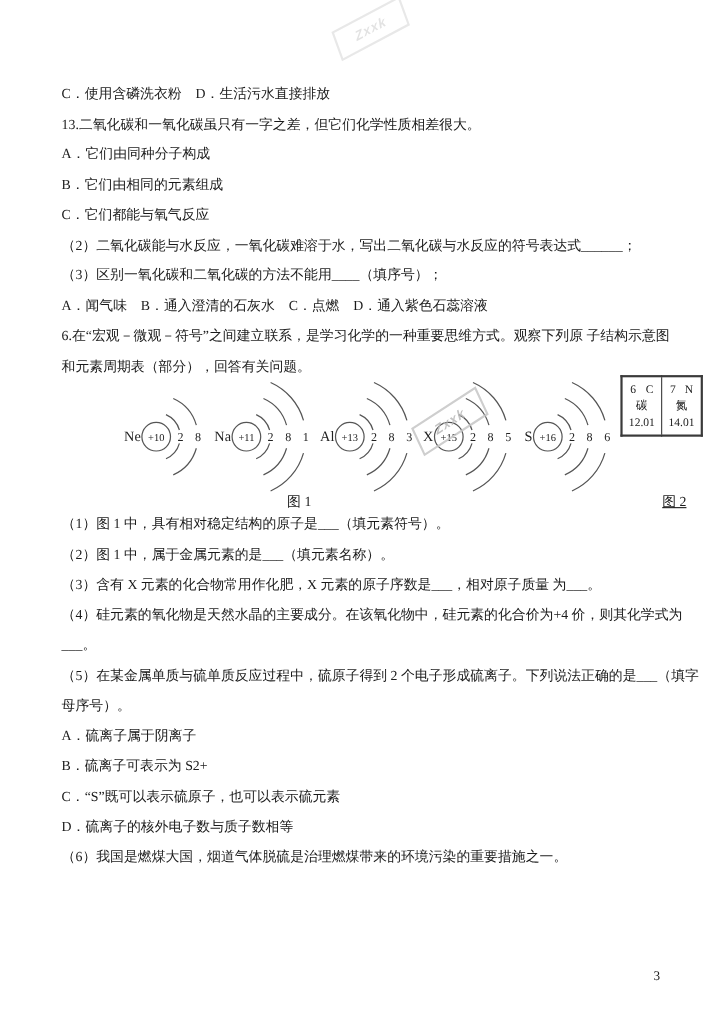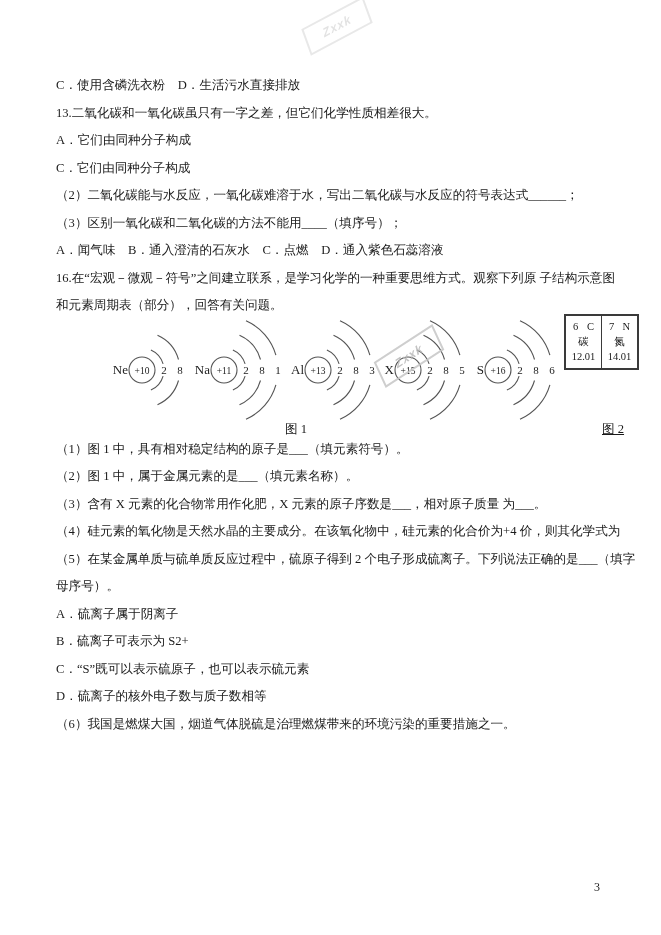--- a/index.html
+++ b/index.html
@@ -24,21 +24,21 @@
     border:2px solid #3a3a3a;
   }
   .ptable td {
     border:1px solid #3a3a3a;
     width:49px; height:50px;
     text-align:center; vertical-align:middle;
     font-size:10.5px; line-height:15px; padding:1px 2px;
   }
   .cellhead { display:flex; justify-content:space-between; padding:0 5px; }
   .figcap { position:absolute; top:96px; font-size:12.6px; }
-  .cap1 { left:205px;margin-left:24px; }
+  .cap1 { left:205px; }
   .cap2 { left:546px;text-decoration:underline; }
   .wm {
     position:absolute;
     border:2px solid #c6c6c6;
     color:#b9b9b9;
     font:italic bold 12px "Liberation Sans","DejaVu Sans",sans-serif;
     display:flex; align-items:center; justify-content:center;
     letter-spacing:1px;
     pointer-events:none;
   }
@@ -48,25 +48,26 @@
 </style>
 </head>
 <body>
 
 <div class="wm wm-top">Zxxk</div>
 
 <div class="content">
   <div class="line">C．使用含磷洗衣粉　D．生活污水直接排放</div>
   <div class="line">13.二氧化碳和一氧化碳虽只有一字之差，但它们化学性质相差很大。</div>
   <div class="line">A．它们由同种分子构成</div>
-  <div class="line">C．它们由同种分子构成</div>
+  <div class="line">B．它们由相同的元素组成</div>
+  <div class="line">C．它们都能与氧气反应</div>
   <div class="line">（2）二氧化碳能与水反应，一氧化碳难溶于水，写出二氧化碳与水反应的符号表达式______；</div>
   <div class="line">（3）区别一氧化碳和二氧化碳的方法不能用____（填序号）；</div>
   <div class="line">A．闻气味　B．通入澄清的石灰水　C．点燃　D．通入紫色石蕊溶液</div>
-  <div class="line">16.在“宏观－微观－符号”之间建立联系，是学习化学的一种重要思维方式。观察下列原 子结构示意图</div>
+  <div class="line">6.在“宏观－微观－符号”之间建立联系，是学习化学的一种重要思维方式。观察下列原 子结构示意图</div>
   <div class="line">和元素周期表（部分），回答有关问题。</div>
 
   <div class="figure">
     <span class="atom" style="left:52px"><svg width="82" height="112">
           <text x="20" y="58" font-size="13" text-anchor="end" font-family="&quot;Liberation Serif&quot;,&quot;DejaVu Serif&quot;,serif" stroke="none">Ne</text>
           <circle cx="34" cy="54" r="13"></circle>
           <text x="34" y="57.5" font-size="9.5" text-anchor="middle" font-family="&quot;Liberation Serif&quot;,&quot;DejaVu Serif&quot;,serif" stroke="none">+10</text>
           <path d="M 42.9 33.9 A 22 22 0 0 1 55.1 47.9"></path>
           <path d="M 55.1 60.1 A 22 22 0 0 1 42.9 74.1"></path>
           <text x="56" y="58" font-size="11" text-anchor="middle" font-family="&quot;Liberation Serif&quot;,&quot;DejaVu Serif&quot;,serif" stroke="none">2</text>
@@ -157,20 +158,21 @@
       </table>
 
     <div class="figcap cap1">图 1</div>
     <div class="figcap cap2">图 2</div>
   </div>
 
   <div class="line">（1）图 1 中，具有相对稳定结构的原子是___（填元素符号）。</div>
   <div class="line">（2）图 1 中，属于金属元素的是___（填元素名称）。</div>
   <div class="line">（3）含有 X 元素的化合物常用作化肥，X 元素的原子序数是___，相对原子质量 为___。</div>
   <div class="line">（4）硅元素的氧化物是天然水晶的主要成分。在该氧化物中，硅元素的化合价为+4 价，则其化学式为</div>
+  <div class="line">___。</div>
   <div class="line">（5）在某金属单质与硫单质反应过程中，硫原子得到 2 个电子形成硫离子。下列说法正确的是___（填字</div>
   <div class="line">母序号）。</div>
   <div class="line">A．硫离子属于阴离子</div>
   <div class="line">B．硫离子可表示为 S2+</div>
   <div class="line">C．“S”既可以表示硫原子，也可以表示硫元素</div>
   <div class="line">D．硫离子的核外电子数与质子数相等</div>
   <div class="line">（6）我国是燃煤大国，烟道气体脱硫是治理燃煤带来的环境污染的重要措施之一。</div>
 </div>
 
 <div class="pagenum">3</div>

